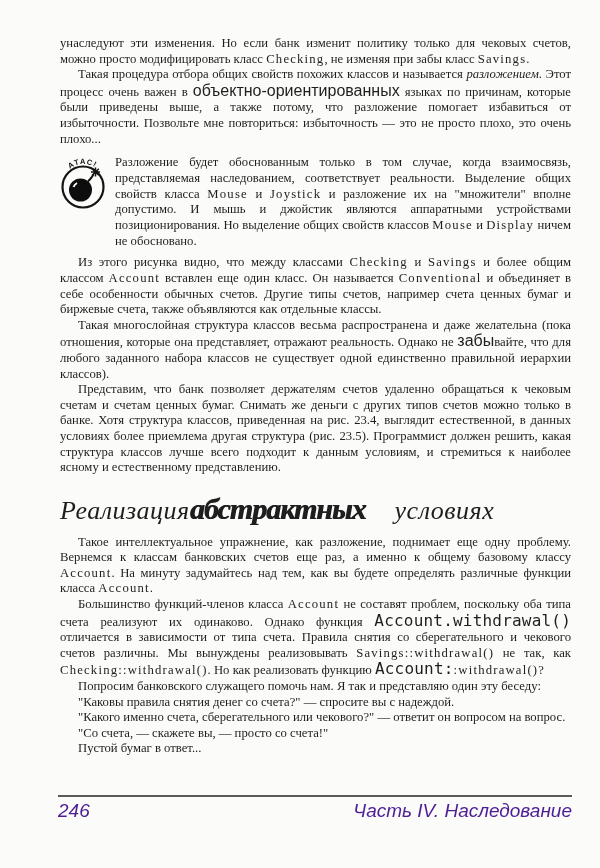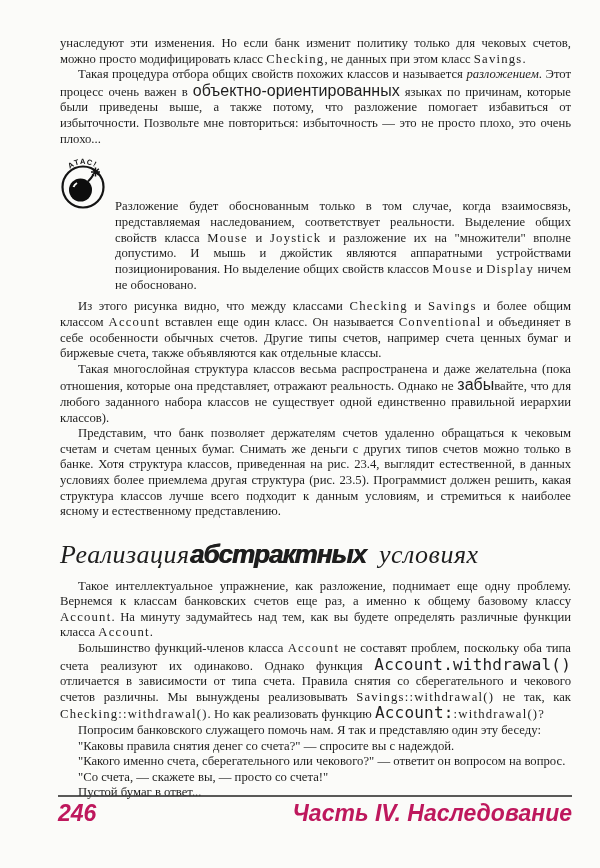--- a/index.html
+++ b/index.html
@@ -42,61 +42,60 @@
     flex-shrink:0;
     margin-left:-3px;
     margin-top:1px;
   }
   .warning-text{
     flex:1;
     margin-left:6px;
     font-size:12.7px;
     line-height:15.7px;
     text-align:justify;
-    margin-top:44px;
   }
   .section-heading{
     margin:14px 0 8px 0;
     font-weight:normal;
     white-space:nowrap;
   }
   .seg-h1{
     font-family:"Liberation Serif",serif;
     font-style:italic;font-weight:400;
     font-size:26px;letter-spacing:0.5px;
   }
   .seg-h2{
-    font-family:Liberation Sans, sans-serif;
+    font-family:Liberation Serif, serif;
     font-style:italic;font-weight:700;
-    font-size:26px;letter-spacing:-1px;
+    font-size:30px;letter-spacing:-1px;
     text-shadow:0.7px 0 0 currentColor;
-    margin-right:6px;
+    margin-right:22px;
   }
   .footer-rule{
     position:absolute;
     left:58px;right:28px;top:795px;
     height:2px;background:#3c3c3c;
     opacity:0.85;
   }
   .footer-row{
     position:absolute;
     left:58px;right:28px;top:800px;
     display:flex;justify-content:space-between;align-items:baseline;
     font-family:"Liberation Sans",sans-serif;
-    font-style:italic;font-weight:700;
-    font-size:23px;color:#be185d;
+    font-style:italic;font-weight:400;
+    font-size:19px;color:#4c1d95;
   }
 </style>
 </head>
 <body>
 
 <div class="page">
 
   <div class="page-body">
-      <p class="para"><span class="seg-n">унаследуют эти изменения. Но если банк изменит политику только для чековых счетов, можно просто модифицировать класс </span><span class="seg-c">Checking</span><span class="seg-n">, не данных при этом класс </span><span class="seg-c">Savings</span><span class="seg-n">.</span></p>
+      <p class="para"><span class="seg-n">унаследуют эти изменения. Но если банк изменит политику только для чековых счетов, можно просто модифицировать класс </span><span class="seg-c">Checking</span><span class="seg-n">, не изменяя при забы класс </span><span class="seg-c">Savings</span><span class="seg-n">.</span></p>
       <p class="para indent"><span class="seg-n">Такая процедура отбора общих свойств похожих классов и называется </span><span class="seg-i">разложением</span><span class="seg-n">. Этот процесс очень важен в </span><span class="seg-s">объектно-ориентированных</span><span class="seg-n"> языках по причинам, которые были приведены выше, а также потому, что разложение помогает избавиться от избыточности. Позвольте мне повториться: избыточность — это не просто плохо, это очень плохо...</span></p>
       <div class="warning">
         <div class="warning-icon-box"><svg width="52" height="54" viewBox="0 0 52 54">
             <defs>
               <path id="arcTop" d="M 7 20 A 22 22 0 0 1 45 18" fill="none"></path>
             </defs>
             <circle cx="26" cy="31" r="20.5" fill="none" stroke="#141414" stroke-width="2.2"></circle>
             <circle cx="23.5" cy="34" r="11.5" fill="#0d0d0d"></circle>
             <path d="M 16.5 31 A 8 8 0 0 1 20 27" stroke="#fbfbf9" stroke-width="2" fill="none"></path>
             <path d="M 31 25.5 Q 34.5 22 36.5 18.5" stroke="#141414" stroke-width="2" fill="none"></path>

